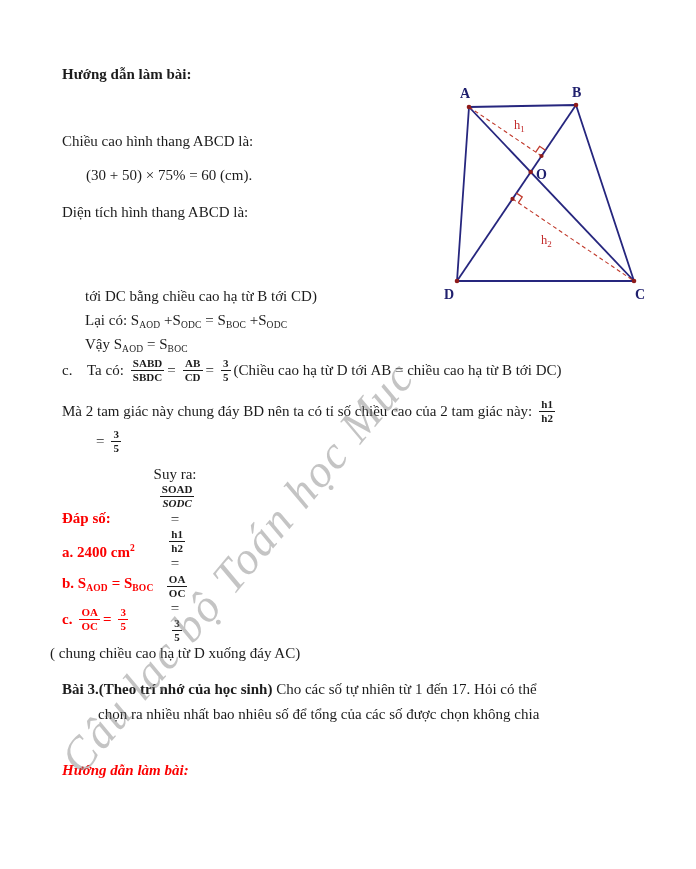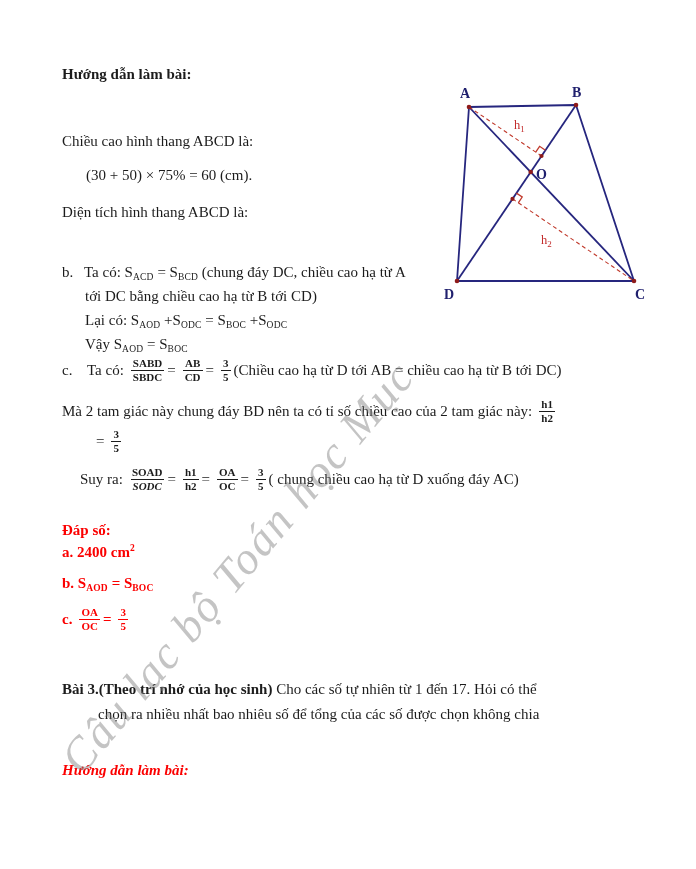--- a/index.html
+++ b/index.html
@@ -71,23 +71,20 @@
     <text class="hlabel" x="76" y="47"><tspan>h</tspan><tspan dy="3" font-size="9">1</tspan></text>
     <text class="hlabel" x="103" y="162"><tspan>h</tspan><tspan dy="3" font-size="9">2</tspan></text>
   </svg>
 
   <div class="line bold" style="left:62px; top:66px;">Hướng dẫn làm bài:</div>
 
   <div class="line" style="left:62px; top:133px;">Chiều cao hình thang ABCD là:</div>
   <div class="line" style="left:86px; top:167px;">(30 + 50) × 75% = 60 (cm).</div>
   <div class="line" style="left:62px; top:204px;">Diện tích hình thang ABCD là:</div>
 
-  <div class="line" style="left:62px; top:264px;">
-    <span class="marker">b.</span><span>Ta có: S</span><sub class="sc">ACD</sub><span> = S</span><sub class="sc">BCD</sub><span> (chung đáy DC, chiều cao hạ từ A</span>
-  </div>
   <div class="line" style="left:85px; top:312px;">
     <span>Lại có: S</span><sub class="sc">AOD</sub><span> +S</span><sub class="sc">ODC</sub><span> = S</span><sub class="sc">BOC</sub><span> +S</span><sub class="sc">ODC</sub>
   </div>
   <div class="line" style="left:85px; top:288px;">tới DC bằng chiều cao hạ từ B tới CD)</div>
   <div class="line" style="left:85px; top:336px;">
     <span>Vậy S</span><sub class="sc">AOD</sub><span> = S</span><sub class="sc">BOC</sub>
   </div>
 
   <div class="line formula" style="left:62px; top:357px;">
     <span class="marker">c.</span>
@@ -117,21 +114,21 @@
       </span>
   </div>
   <div class="line formula" style="left:96px; top:428px;">
     <span>=</span>
     <span class="frac">
         <span class="num">3</span>
         <span class="den">5</span>
       </span>
   </div>
 
-  <div class="line formula" style="left:80px; top:466px;">
+  <div class="line formula" style="left:50px; top:466px;flex-direction:column;">
     <span>Suy ra:</span>
     <span class="frac itden">
         <span class="num">SOAD</span>
         <span class="den">SODC</span>
       </span>
     <span>=</span>
     <span class="frac">
         <span class="num">h1</span>
         <span class="den">h2</span>
       </span>
@@ -141,21 +138,21 @@
         <span class="den">OC</span>
       </span>
     <span>=</span>
     <span class="frac">
         <span class="num">3</span>
         <span class="den">5</span>
       </span>
     <span>( chung chiều cao hạ từ D xuống đáy AC)</span>
   </div>
 
-  <div class="line bold red" style="left:62px; top:522px;">Đáp số:</div>
+  <div class="line bold red" style="left:62px; top:510px;">Đáp số:</div>
   <div class="line bold red" style="left:62px; top:543px;">
     <span>a. 2400 cm</span><sup class="sp">2</sup>
   </div>
   <div class="line bold red" style="left:62px; top:575px;">
     <span>b. S</span><sub class="sc">AOD</sub><span> = S</span><sub class="sc">BOC</sub>
   </div>
   <div class="line formula bold red" style="left:62px; top:606px;">
     <span>c.</span>
     <span class="frac">
         <span class="num">OA</span>

